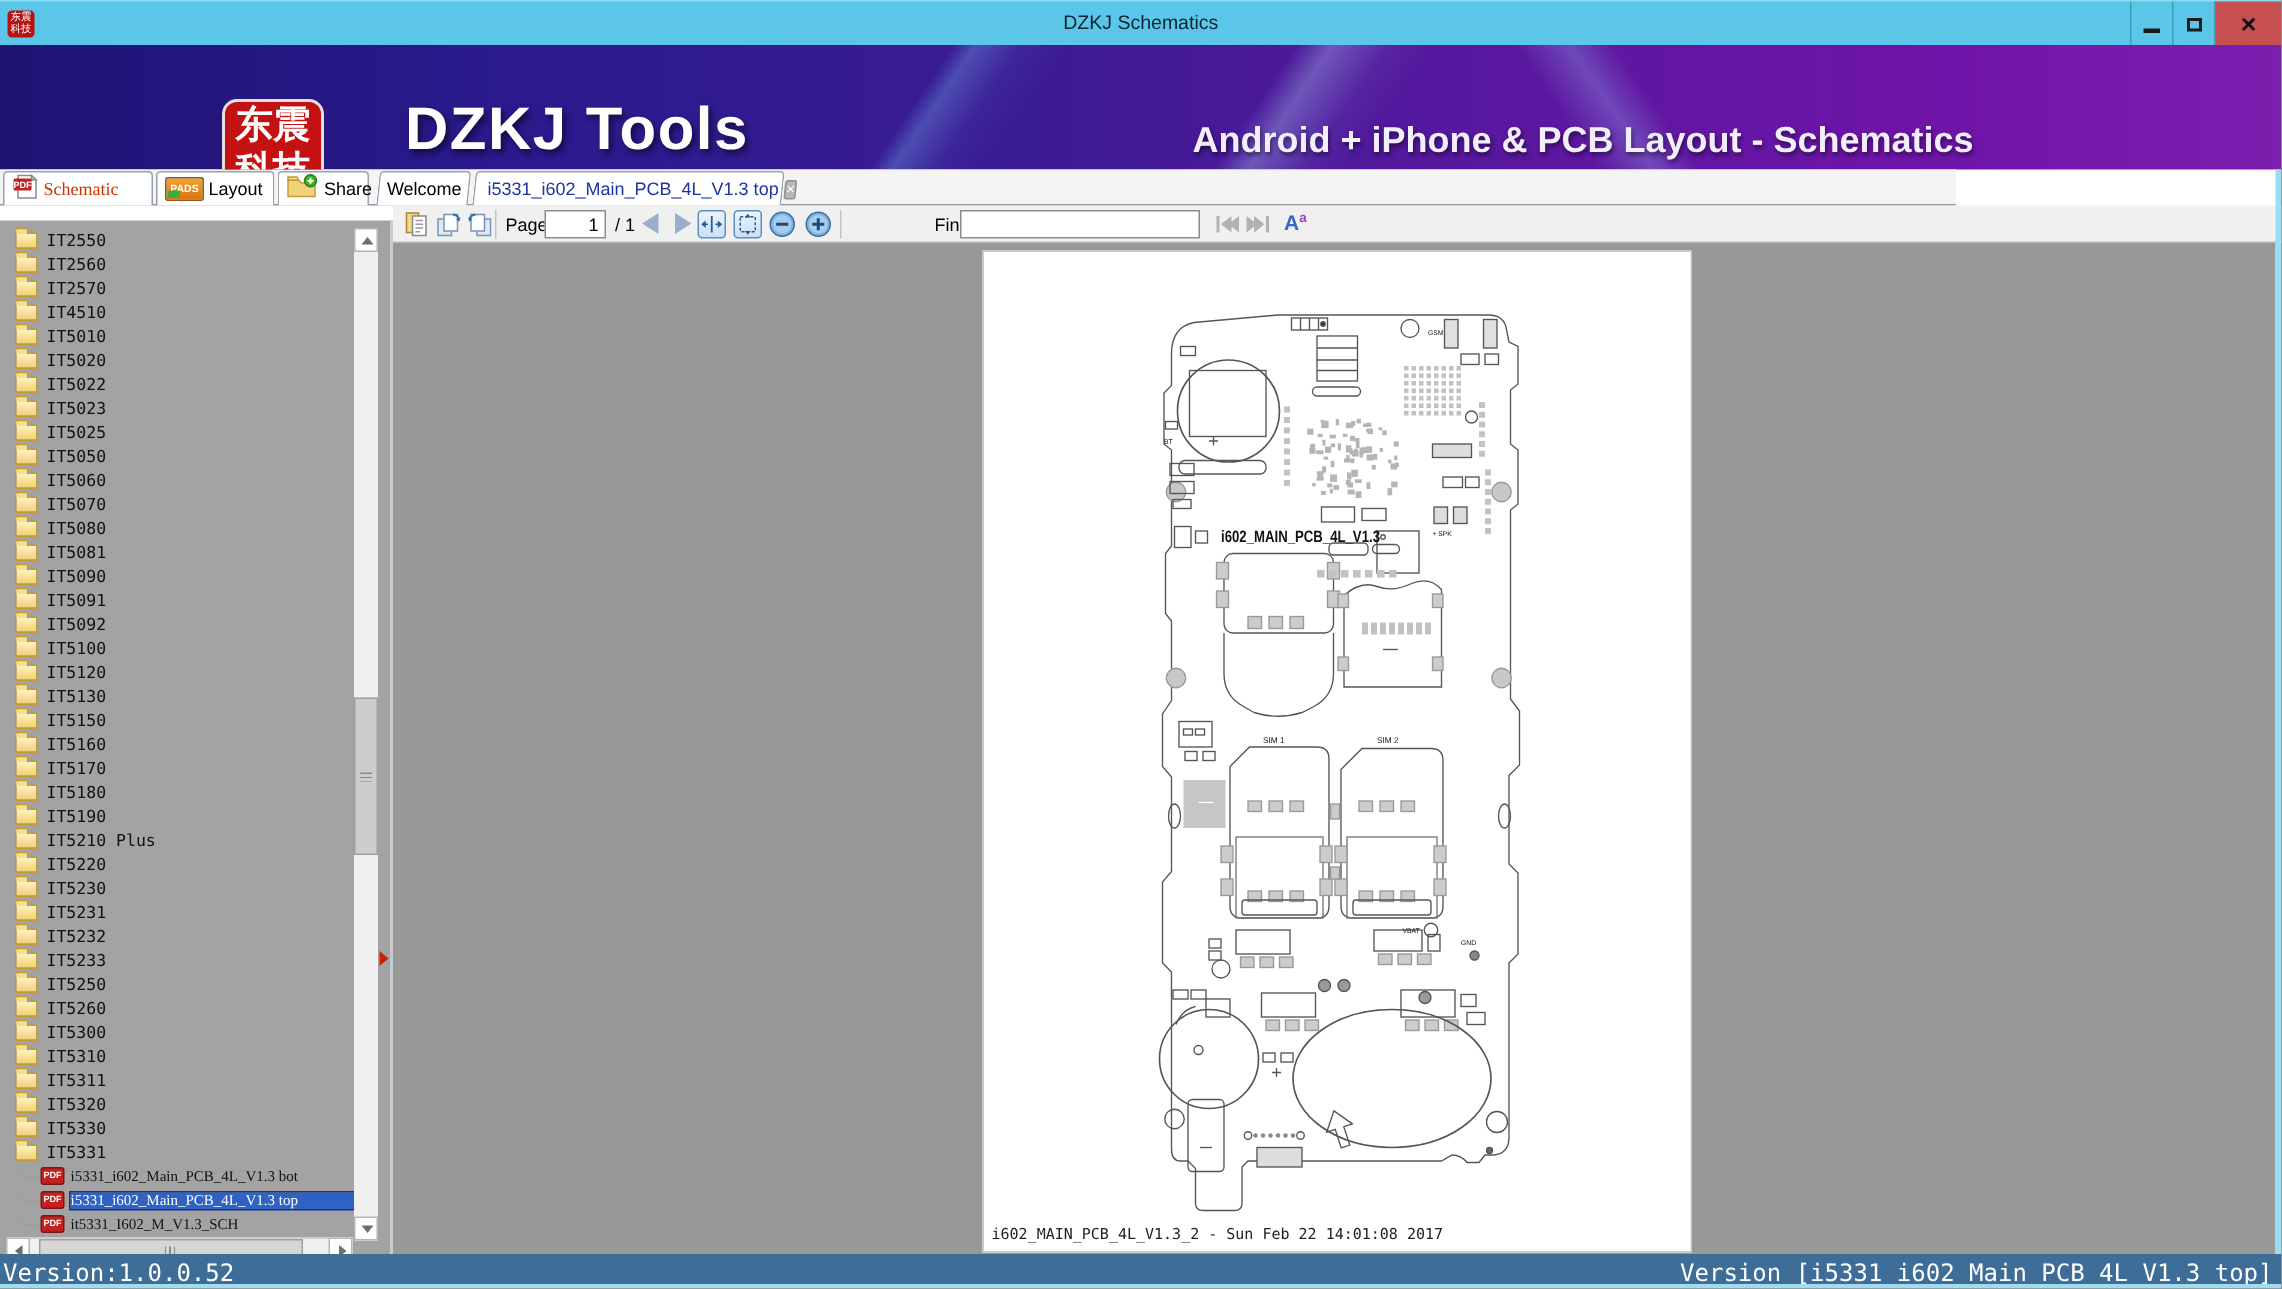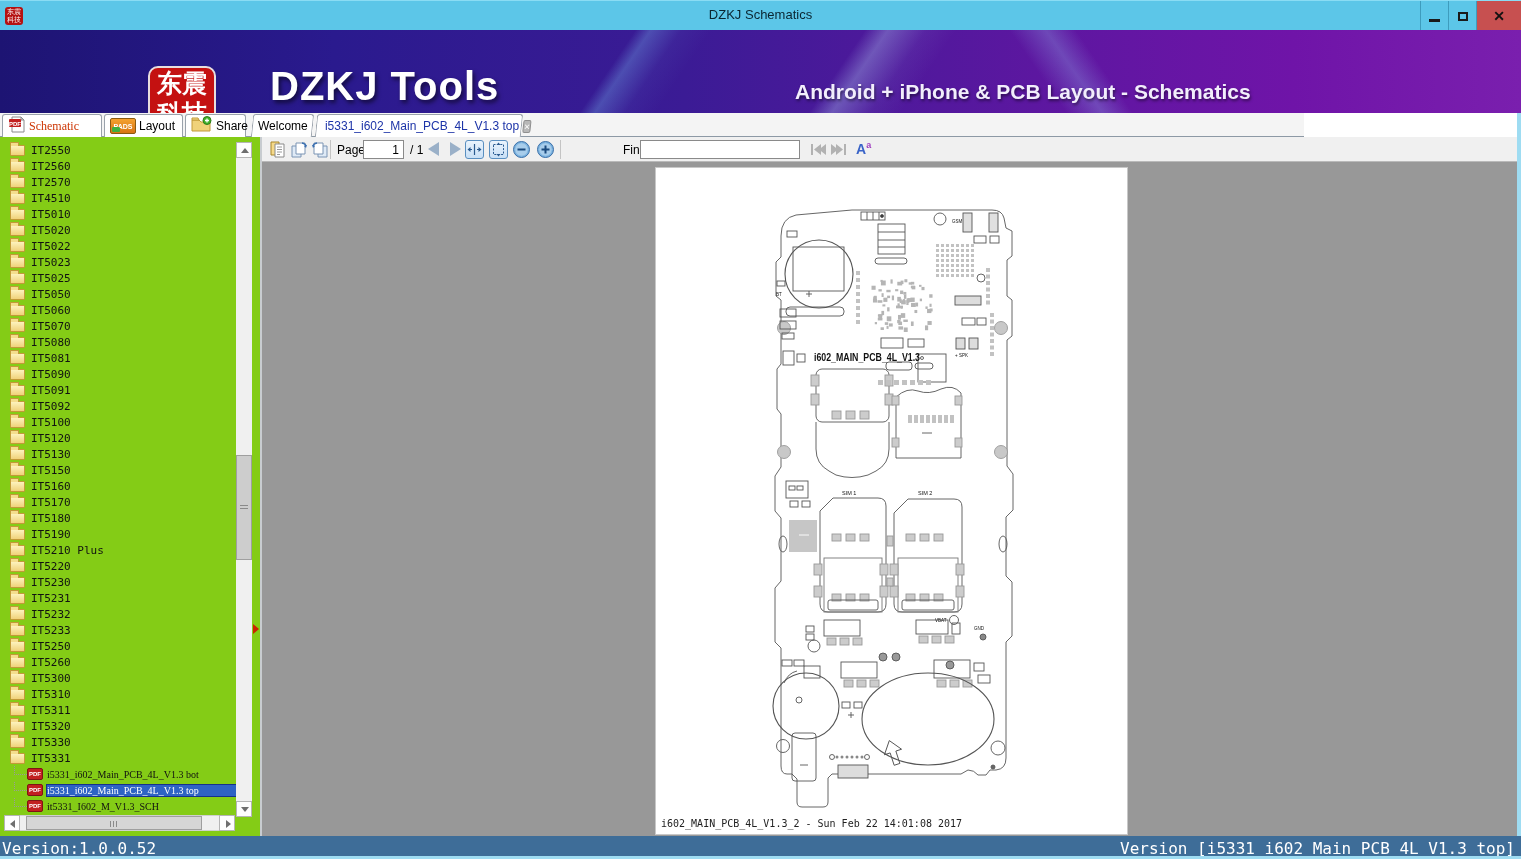--- a/index.html
+++ b/index.html
@@ -21,42 +21,42 @@
   .banner { position:absolute; left:0; top:30px; width:1521px; height:83px;
     background:linear-gradient(90deg,#1d1473 0%,#2a1a8e 22%,#3b1b95 45%,#5c17a0 68%,#6f14a8 85%,#7a1fae 100%); overflow:hidden; }
   .banner::before { content:""; position:absolute; left:420px; top:-20px; width:700px; height:140px;
     background:linear-gradient(115deg,transparent 28%,rgba(130,210,255,.28) 30%,rgba(130,210,255,.05) 34%,transparent 38%,transparent 58%,rgba(190,230,255,.30) 61%,rgba(190,230,255,.06) 66%,transparent 70%);
     transform:skewX(-12deg); }
   .banner::after { content:""; position:absolute; left:950px; top:-10px; width:260px; height:120px;
     background:linear-gradient(250deg,transparent 40%,rgba(160,220,255,.25) 50%,transparent 62%); transform:skewX(18deg); }
   .logo { position:absolute; left:148px; top:36px; width:68px; height:66px; background:#c41111; border:2px solid #e8dede; border-radius:10px;
     color:#fff; font-weight:bold; font-size:25px; line-height:30px; text-align:center; overflow:hidden; z-index:2; }
   .banner-title { position:absolute; left:234px; top:34px; font-size:40px; font-weight:bold; color:#ffffff; text-shadow:2px 3px 4px rgba(0,0,0,.55); z-index:2; letter-spacing:1px;margin-left:36px; }
-  .banner-subtitle { position:absolute; left:795px; top:50px; font-size:21px; font-weight:600; color:#f2eefc; text-shadow:1px 2px 3px rgba(0,0,0,.5); z-index:2; }
+  .banner-subtitle { position:absolute; left:795px; top:50px; font-size:24px; font-weight:600; color:#f2eefc; text-shadow:1px 2px 3px rgba(0,0,0,.5); z-index:2; }
 
   
   .tabbar { position:absolute; left:0; top:113px; width:1304px; height:24px; background:#f4f4f4; border-bottom:1px solid #8d99a5; }
   .tool-tab, .doc-tab { position:absolute; top:1px; height:23px; background:#fff; border:1px solid #9aa2ab; border-bottom:none; border-radius:3px 3px 0 0; display:flex; align-items:center; font-size:12px; }
   .t-schematic { left:2px; width:100px; }
   .t-layout { left:104px; width:79px; }
   .t-share { left:185px; width:61px; }
   .doc-welcome { left:252px; width:61px; justify-content:center; transform:skewX(-6deg); }
   .doc-main { left:316px; width:206px; padding-left:8px; transform:skewX(-6deg); }
   .doc-main .dlabel, .doc-welcome .dlabel { transform:skewX(6deg); }
   .lab { margin-left:3px; }
   .lab.red { color:#cc3300; font-family:"Liberation Serif",serif; }
   .dlabel.blue { color:#1d34a8; white-space:nowrap; }
   .tab-close { margin-left:4px; width:13px; height:13px; background:#b8b8b8; border:1px solid #8f8f8f; color:#fff; font-size:10px; line-height:11px; text-align:center; border-radius:2px; }
   .pdf-tab-icon, .pads-icon, .share-icon { margin-left:5px; flex:none; }
   .pads-icon { width:26px; height:16px; background:linear-gradient(#f4a230,#d87414); border:1px solid #8a5a10; border-radius:2px; color:#fff; font-size:7px; font-weight:bold; text-align:center; line-height:15px; position:relative; }
   .pads-icon i { font-style:normal; }
   .pads-icon::after { content:""; position:absolute; left:1px; bottom:1px; width:8px; height:5px; background:#3fae3f; border-radius:1px; }
 
   
-  .sidebar { position:absolute; left:0; top:137px; width:262px; height:699px; background:#84cc16; border-right:2px solid #c8ccd0; }
+  .sidebar { position:absolute; left:0; top:147px; width:262px; height:699px; background:#a3a3a3; border-right:2px solid #c8ccd0; }
   .tree { position:absolute; left:0; top:5px; width:236px; height:673px; overflow:hidden; font-family:"DejaVu Sans Mono",monospace; font-size:11px; color:#111; }
   .trow { height:16px; display:flex; align-items:center; white-space:nowrap; }
   .trow .ficon { margin-left:10px; margin-right:6px; }
   .ficon { flex:none; width:15px; height:11px; background:linear-gradient(#fdf2bd,#f0d27a); border:1px solid #c29a39; border-radius:1px; position:relative; }
   .ficon::before { content:""; position:absolute; left:-1px; top:-4px; width:7px; height:3px; background:#f4dd8c; border:1px solid #c29a39; border-bottom:none; border-radius:1px 1px 0 0; }
   .dots { flex:none; width:13px; height:9px; margin-left:14px; border-left:1px dotted #9a9a9a; border-bottom:1px dotted #9a9a9a; margin-bottom:7px; }
   .pdficon { flex:none; width:16px; height:12px; background:#c22020; border:1px solid #7e1414; border-radius:2px; color:#fff; font:bold 6px "Liberation Sans",sans-serif; text-align:center; line-height:11px; margin-right:4px; }
   .flabel { font-size:10px; flex:1;font-family:Liberation Serif, serif; }
   .trow.sel .flabel { background:#2e63c4; color:#fff; outline:1px solid #16318c; }
 

